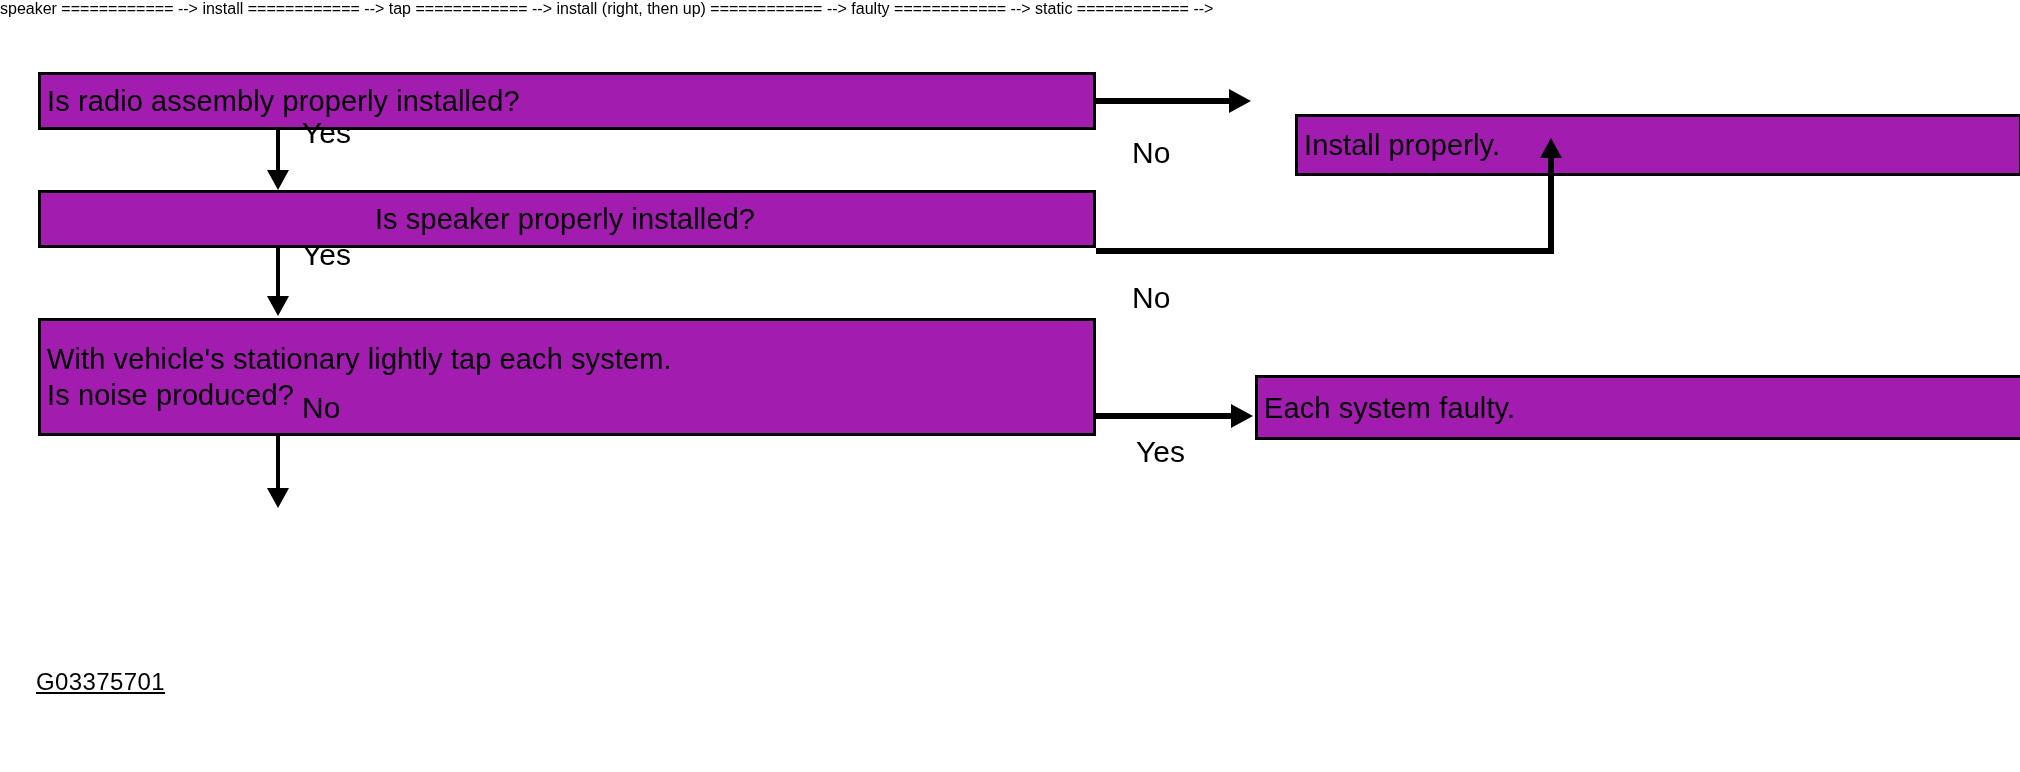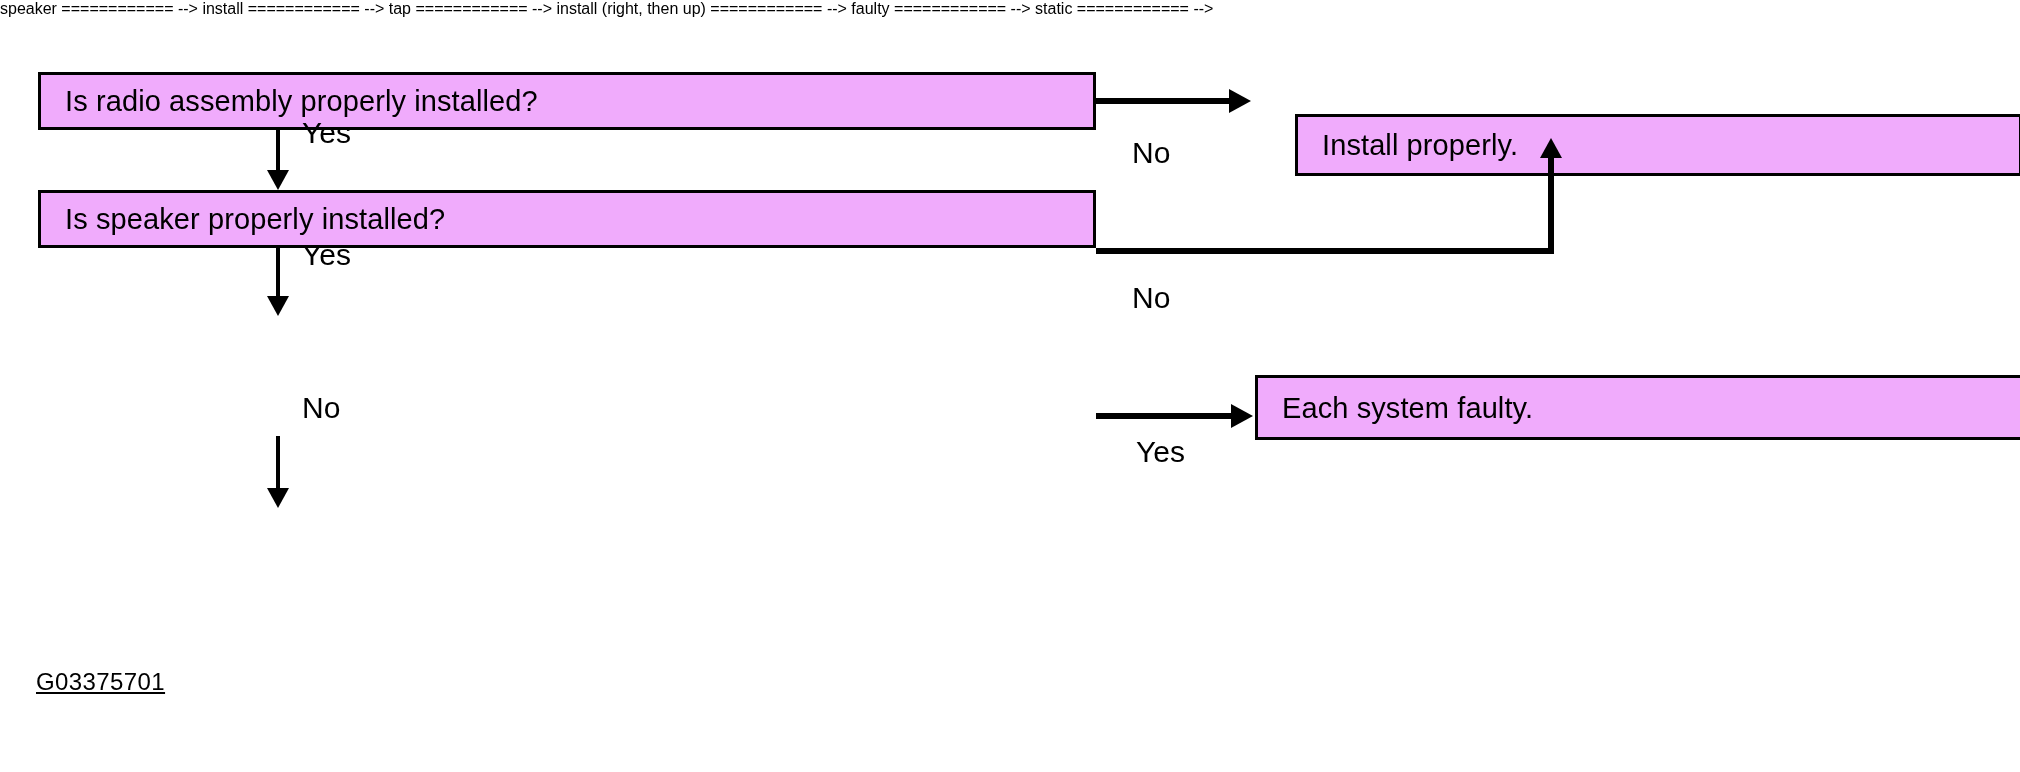--- a/index.html
+++ b/index.html
@@ -13,40 +13,40 @@
     height: 772px;
     background: #ffffff;
     font-family: "Liberation Sans", sans-serif;
     color: #000000;
     overflow: hidden;
   }
   .node {
     position: absolute;
     box-sizing: border-box;
     border: 3px solid #000000;
-    background: #f0abfc;
+    background: #a21caf;
     display: flex;
     flex-direction: column;
     justify-content: center;
-    padding-left: 24px;
+    padding-left: 6px;
     padding-right: 10px;
   }
   .node .line {
     font-size: 29px;
     line-height: 36px;
     letter-spacing: 0.1px;
     white-space: nowrap;
     font-weight: 400;
   }
   .node.tight .line {
     letter-spacing: -0.3px;
   }
   
   #node-radio     { left: 38px;   top: 72px;  width: 1058px; height: 58px; }
-  #node-speaker   { left: 38px;   top: 190px; width: 1058px; height: 58px; }
+  #node-speaker   { left: 38px;   top: 190px; width: 1058px; height: 58px; align-items: center; }
   #node-tap       { left: 38px;   top: 318px; width: 1058px; height: 118px; }
   #node-static    { left: 38px;   top: 508px; width: 1000px; height: 58px; }
   #node-install   { left: 1295px; top: 78px;  width: 727px;  height: 62px; margin-top: 36px; }
   #node-faulty    { left: 1255px; top: 375px; width: 800px;  height: 65px; }
 
   
   .vline {
     position: absolute;
     width: 4px;
     background: #000000;
@@ -105,20 +105,24 @@
 
   
   <div class="node" id="node-radio">
     <div class="line">Is radio assembly properly installed?</div>
   </div>
 
   <div class="node" id="node-speaker">
     <div class="line">Is speaker properly installed?</div>
   </div>
 
+  <div class="node" id="node-tap">
+    <div class="line">With vehicle's stationary lightly tap each system.</div>
+    <div class="line">Is noise produced?</div>
+  </div>
 
 
   <div class="node" id="node-install">
     <div class="line">Install properly.</div>
   </div>
 
   <div class="node" id="node-faulty">
     <div class="line">Each system faulty.</div>
   </div>
 

